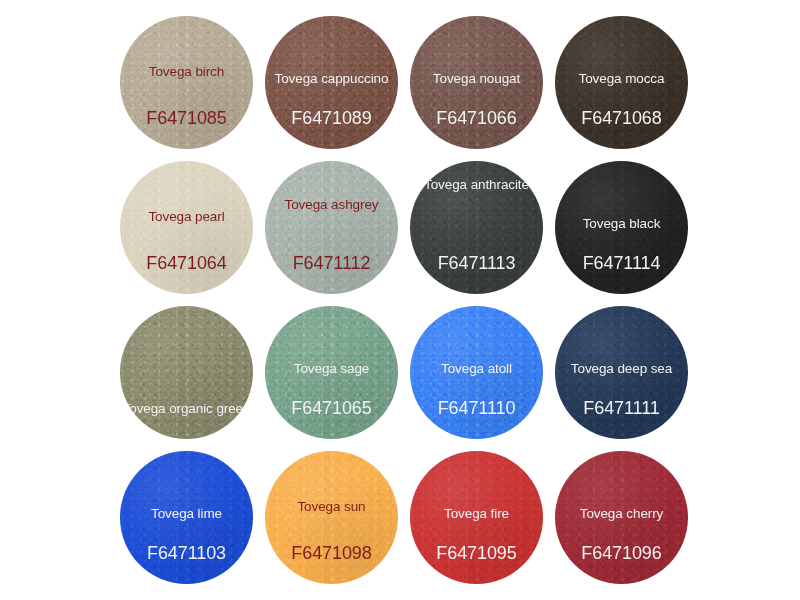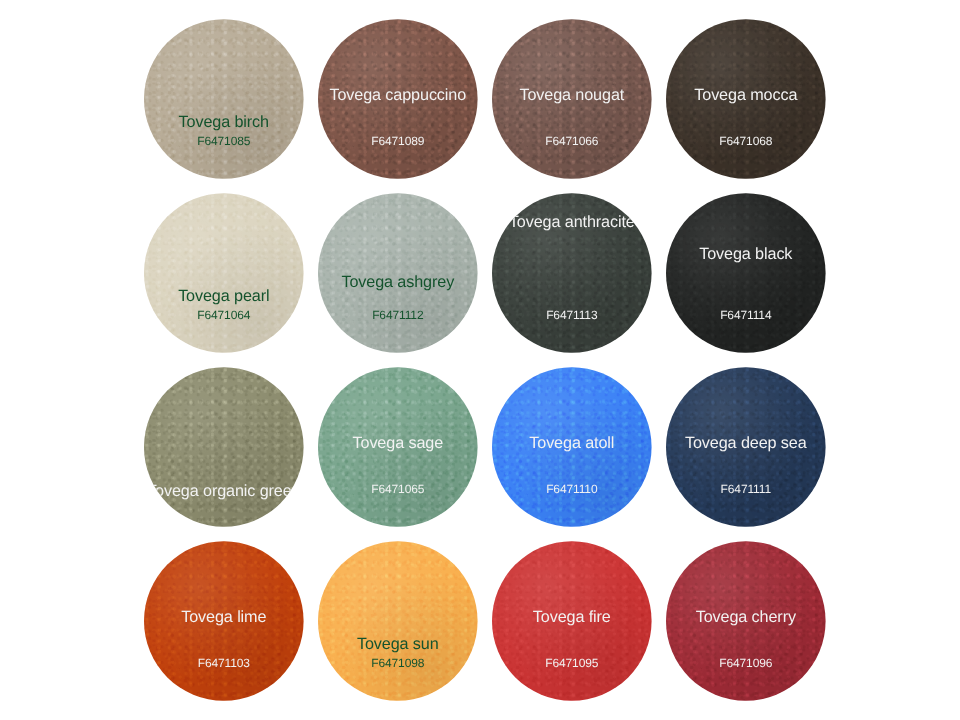--- a/index.html
+++ b/index.html
@@ -108,28 +108,28 @@
     line-height: 17px;
     letter-spacing: -0.1px;
     white-space: nowrap;
   }
 
   .swatch-code {
     position: relative;
     z-index: 2;
     width: 141px;
     text-align: center;
-    font-size: 10px;
+    font-size: 18px;
     line-height: 17px;
     letter-spacing: -0.1px;
     white-space: nowrap;
   }
 
   .text-light { color: #f2f2f2; margin-top: 23px; }
-  .text-dark  { color: #14532d; }
+  .text-dark  { color: #7f1d1d; margin-top: 30px; }
 </style>
 </head>
 <body>
 
 <div id="swatch-grid" style="background: rgb(255, 255, 255);">
     <div class="swatch-cell">
       <div class="swatch-circle" style="background-color: rgb(184, 172, 151);">
         <div class="swatch-label text-dark">Tovega birch</div>
         <div class="swatch-code text-dark">F6471085</div>
       </div>
@@ -164,21 +164,21 @@
         <div class="swatch-code text-dark">F6471112</div>
       </div>
     </div>
     <div class="swatch-cell">
       <div class="swatch-circle" style="background-color: rgb(58, 65, 60); gap: 39px;">
         <div class="swatch-label text-light">Tovega anthracite</div>
         <div class="swatch-code text-light">F6471113</div>
       </div>
     </div>
     <div class="swatch-cell">
-      <div class="swatch-circle" style="background-color: rgb(34, 36, 35); gap: 12px;">
+      <div class="swatch-circle" style="background-color: rgb(34, 36, 35);">
         <div class="swatch-label text-light">Tovega black</div>
         <div class="swatch-code text-light">F6471114</div>
       </div>
     </div>
     <div class="swatch-cell">
       <div class="swatch-circle" style="background-color: rgb(140, 140, 110); gap: 36px;">
         <div class="swatch-label text-light">Tovega organic green</div>
       </div>
     </div>
     <div class="swatch-cell">
@@ -193,21 +193,21 @@
         <div class="swatch-code text-light">F6471110</div>
       </div>
     </div>
     <div class="swatch-cell">
       <div class="swatch-circle" style="background-color: rgb(37, 58, 89);">
         <div class="swatch-label text-light">Tovega deep sea</div>
         <div class="swatch-code text-light">F6471111</div>
       </div>
     </div>
     <div class="swatch-cell">
-      <div class="swatch-circle" style="background-color: #c2410c;">
+      <div class="swatch-circle" style="background-color: #1d4ed8;">
         <div class="swatch-label text-light">Tovega lime</div>
         <div class="swatch-code text-light">F6471103</div>
       </div>
     </div>
     <div class="swatch-cell">
       <div class="swatch-circle" style="background-color: rgb(249, 176, 78);">
         <div class="swatch-label text-dark">Tovega sun</div>
         <div class="swatch-code text-dark">F6471098</div>
       </div>
     </div>

